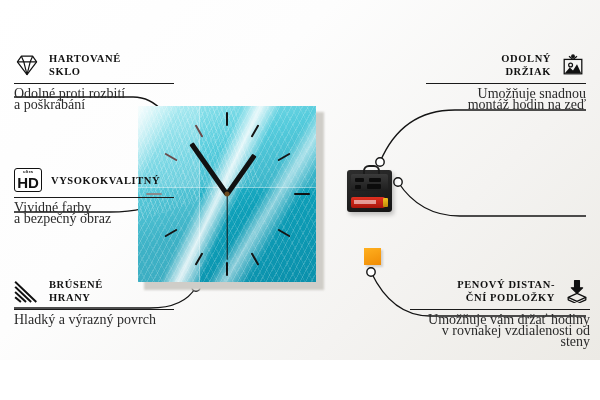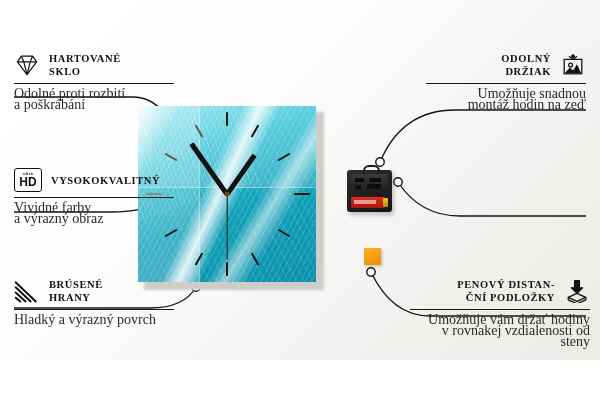--- a/index.html
+++ b/index.html
@@ -84,21 +84,21 @@
     line-height:13px;text-transform:uppercase;}
   .feat .rule{height:1px;background:#1a1a1a;margin:5px 0 4px 0;}
   .feat .desc{font-size:14px;color:#2a2a2a;line-height:11px;}
   .ico{width:26px;height:24px;flex:0 0 26px;display:block;}
 
   .hd-badge{width:24px;height:22px;border:1.6px solid #111;border-radius:3px;
     display:flex;flex-direction:column;align-items:center;justify-content:center;
     line-height:1;background:#fff;}
   .hd-badge .u{font-size:4.2px;font-weight:bold;letter-spacing:.2px;color:#111;
     font-family:"Liberation Sans",sans-serif;}
-  .hd-badge .h{font-size:12px;font-weight:bold;color:#111;
+  .hd-badge .h{font-size:15px;font-weight:bold;color:#111;
     font-family:"Liberation Sans",sans-serif;margin-top:.5px;}
 </style>
 </head>
 <body>
 
 <div id="stage">
 
   <svg id="wires" viewBox="0 0 600 400">
     <g fill="none" stroke="#141414" stroke-width="1.3">
       <path d="M14,97 L133,97 Q168,97 183,156"></path>
@@ -189,21 +189,21 @@
         <span class="u">ultra</span>
         <span class="h">HD</span>
       </div>
       <div class="title">
         <div>VYSOKOKVALITNÝ</div>
       </div>
     </div>
     <div class="rule"></div>
     <div class="desc">
       <div>Vividné farby</div>
-      <div>a výrazný obraz</div>
+      <div>a bezpečný obraz</div>
     </div>
   </div>
 
   <div class="feat left" style="left:14px;top:278px;">
     <div class="head">
       <svg class="ico" viewBox="0 0 30 28">
         <g stroke="#111" stroke-width="2.3" stroke-linecap="square">
           <line x1="2" y1="4" x2="25" y2="26"></line>
           <line x1="2" y1="10" x2="19" y2="26"></line>
           <line x1="2" y1="16" x2="13" y2="26"></line>

